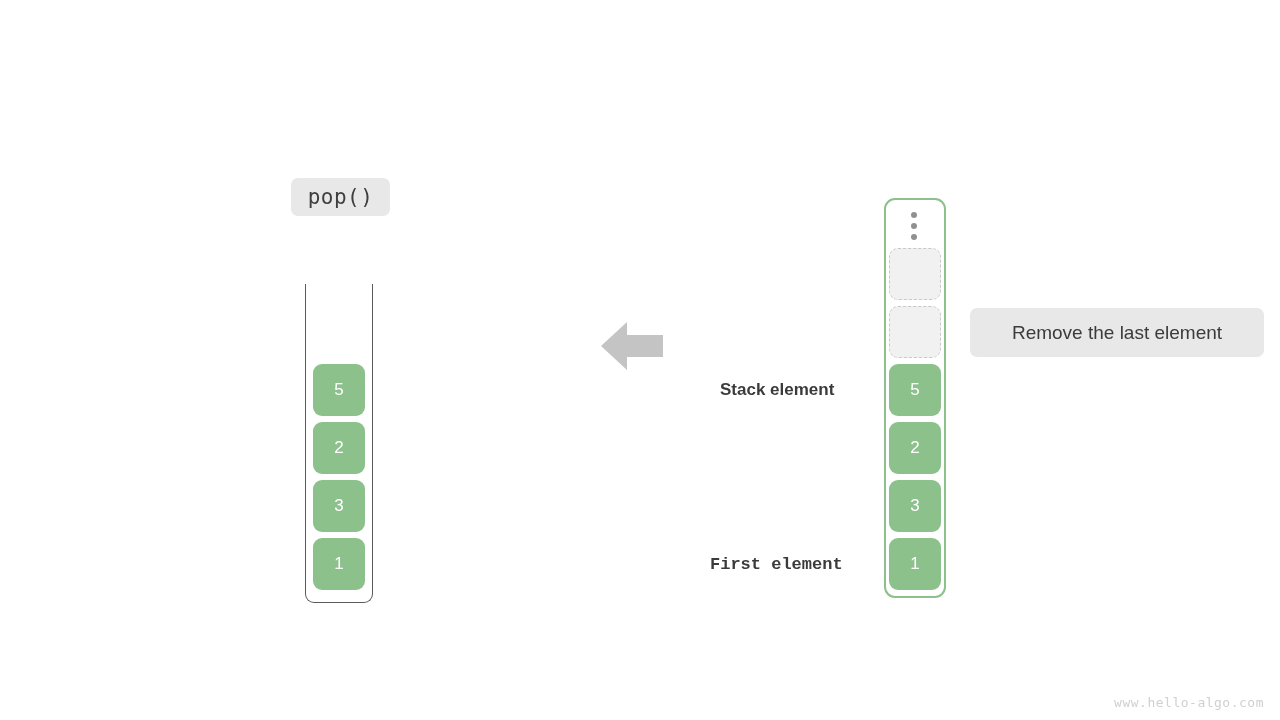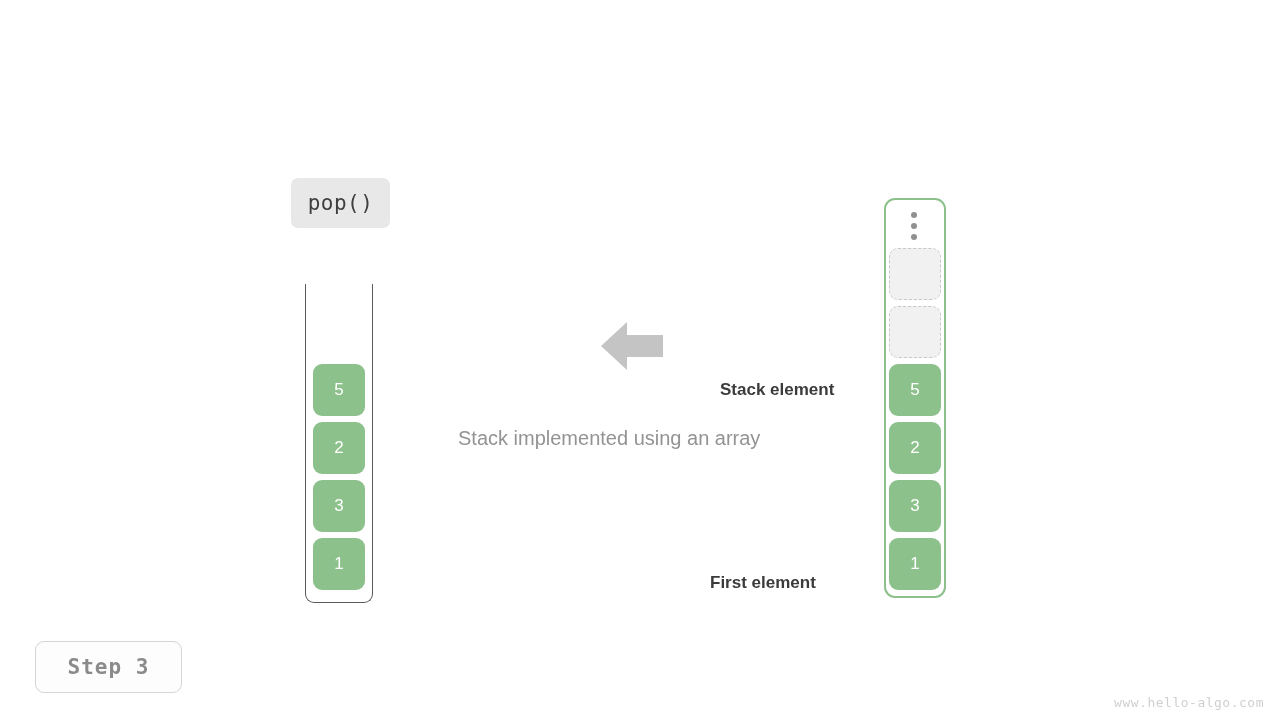--- a/index.html
+++ b/index.html
@@ -19,21 +19,21 @@
     position: absolute;
     inset: 0;
   }
 
   
   .op-label {
     position: absolute;
     left: 291px;
     top: 178px;
     width: 99px;
-    height: 50px;
+    height: 38px;
     background: #e8e8e8;
     border-radius: 7px;
     display: flex;
     align-items: center;
     justify-content: center;
     font-family: "DejaVu Sans Mono", "Liberation Mono", monospace;
     font-size: 21px;
     color: #3f3f3f;
     letter-spacing: 0.5px;
   }
@@ -133,21 +133,21 @@
 
   
   .label-bold {
     position: absolute;
     font-size: 17px;
     font-weight: bold;
     color: #3b3b3b;
     white-space: nowrap;
   }
   .label-last { left: 720px; top: 380px; }
-  .label-first { left: 710px; top: 573px; }
+  .label-first { left: 710px; top: 555px; font-family: Liberation Mono, monospace; }
 
   .caption {
     position: absolute;
     left: 458px;
     top: 427px;
     font-size: 20px;
     color: #939393;
     white-space: nowrap;
   }
 
@@ -212,38 +212,37 @@
     <div class="cell filled">5</div>
     <div class="cell filled">2</div>
     <div class="cell filled">3</div>
     <div class="cell filled">1</div>
   </div>
 
   <svg class="arrow" viewBox="0 0 62 56">
     <polygon points="0,28 26,4 26,17 62,17 62,39 26,39 26,52" fill="#c4c4c4"></polygon>
   </svg>
 
-  <div class="caption">Stack implemented using an array</div>
 
   <div class="array-container"></div>
   <div class="ellipsis-dots">
     <span></span>
     <span></span>
     <span></span>
   </div>
   <div class="array-slots">
     <div class="cell empty"></div>
     <div class="cell empty"></div>
     <div class="cell filled">5</div>
     <div class="cell filled">2</div>
     <div class="cell filled">3</div>
     <div class="cell filled">1</div>
   </div>
 
   <div class="label-bold label-last">Stack element</div>
   <div class="label-bold label-first">First element</div>
 
-
-  <div class="step-badge">Step 3</div>
+  <div class="callout">Remove the last element</div>
+
 
   <div class="watermark">www.hello-algo.com</div>
 
 </div>
 
 </body></html>

